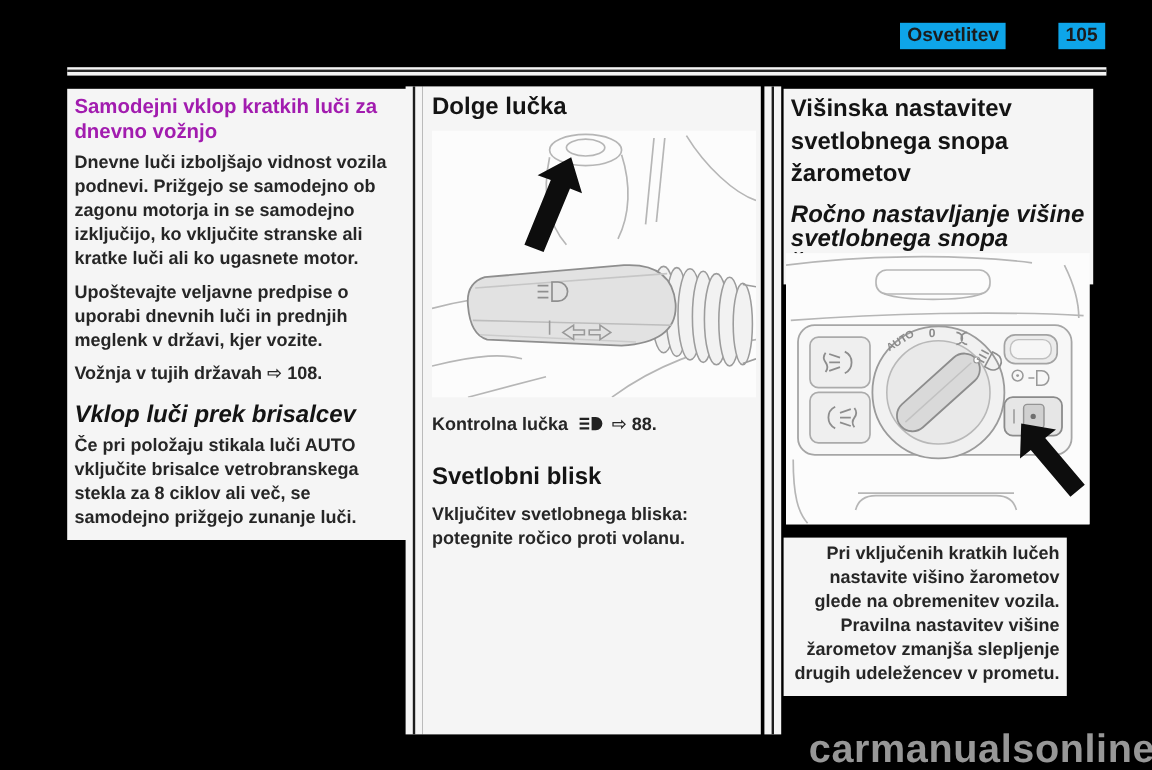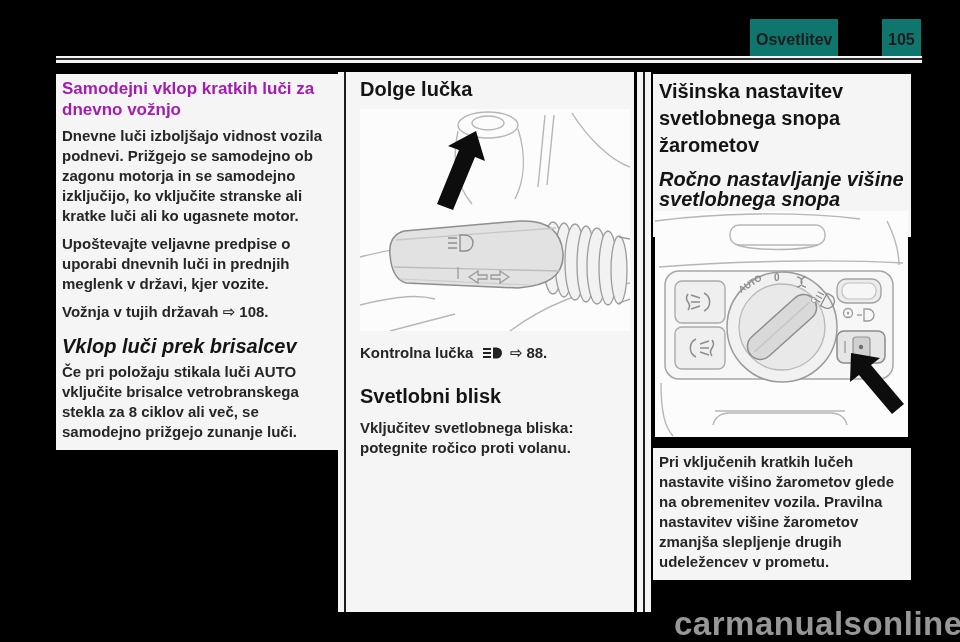--- a/index.html
+++ b/index.html
@@ -11,21 +11,21 @@
   }
   .patch{position:absolute;background:#f5f5f5;box-sizing:border-box;}
   .h-big{font-size:20px;line-height:27px;font-weight:700;color:#141414;margin:0;}
   .h-mid{font-size:17px;line-height:21px;font-weight:700;color:#a21caf;margin:0;}
   .h-sub{font-size:20px;line-height:20px;font-weight:700;color:#141414;margin:0;font-style:italic;}
   .body-text{font-size:15px;line-height:20px;font-weight:700;color:#262626;margin:0;}
   .mt6{margin-top:6px;} .mt8{margin-top:8px;} .mt10{margin-top:10px;}
   .mt14{margin-top:14px;} .mt20{margin-top:20px;}
   .rule-band{position:absolute;left:56px;top:56px;width:866px;height:7px;background:#f5f5f5;}
   .rule-line{position:absolute;left:0;top:2px;width:100%;height:2px;background:#2b2b2b;}
-  .hdr-patch{position:absolute;top:19px;background:#0f766e;padding:12px 6px;
+  .hdr-patch{position:absolute;top:19px;background:#0ea5e9;padding:2px 6px;
     font-size:16px;font-weight:700;color:#1c1c1c;}
   .divider-strip{position:absolute;top:72px;width:14px;height:540px;background:#f5f5f5;}
   .divider-line{position:absolute;left:6px;top:0;width:2px;height:100%;background:#1d1d1d;}
   .figure{background:#fcfcfc;}
   .watermark{position:absolute;left:674px;top:605px;font-size:33px;font-weight:700;
     color:#979797;letter-spacing:0.5px;}
   .ref-icon{vertical-align:-2px;margin:0 3px;}
   svg text{font-family:"Liberation Sans",sans-serif;}
 </style>
 </head>
@@ -179,17 +179,17 @@
   </g>
   <g>
     <rect x="182" y="120" width="48" height="32" rx="7" fill="#e6e6e6" stroke="#8b8b8b" stroke-width="1.5"></rect>
     <rect x="198" y="126" width="17" height="20" rx="3" fill="#d0d0d0" stroke="#949494" stroke-width="1.2"></rect>
     <circle cx="206" cy="136" r="2.2" fill="#6f6f6f"></circle>
     <path d="M190,130 v12" stroke="#9a9a9a" stroke-width="1.3"></path>
   </g>
   <polygon points="196,142 225,147 216,154 249,193 237,203 204,164 195,171" fill="#0d0d0d"></polygon>
 </svg>
 
-<div class="patch" style="left:653px;top:448px;width:258px;padding:4px 6px 8px 6px;">
+<div class="patch" style="left:653px;top:448px;width:236px;padding:4px 6px 8px 6px;text-align:right;">
   <p class="body-text">Pri vključenih kratkih lučeh nastavite višino žarometov glede na obremenitev vozila. Pravilna nastavitev višine žarometov zmanjša slepljenje drugih udeležencev v prometu.</p>
 </div>
 
 <div class="watermark">carmanualsonline.info</div>
 
 </body></html>

